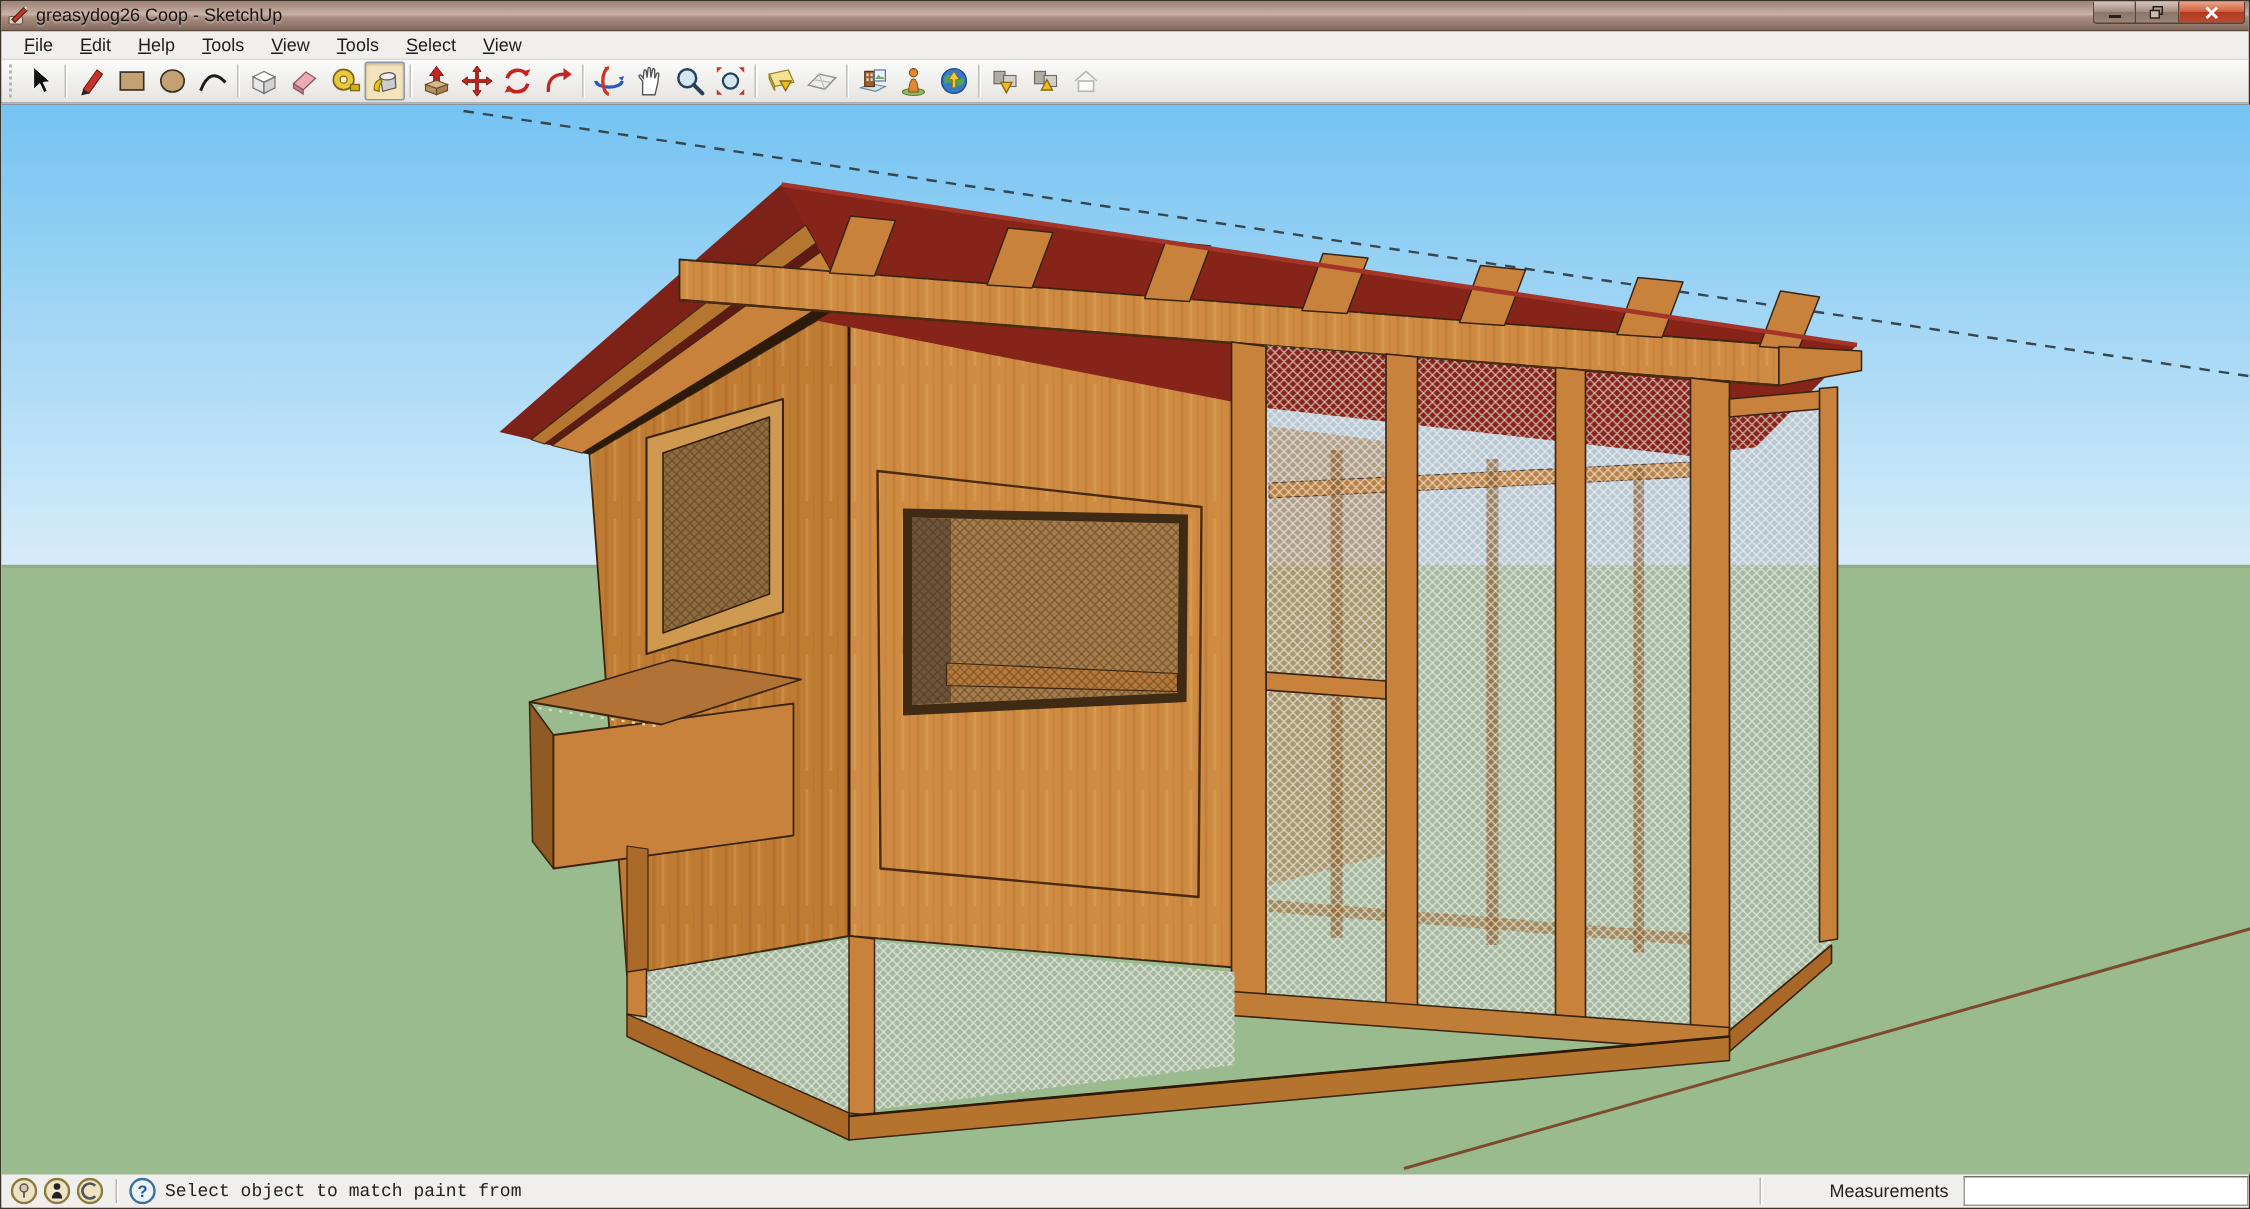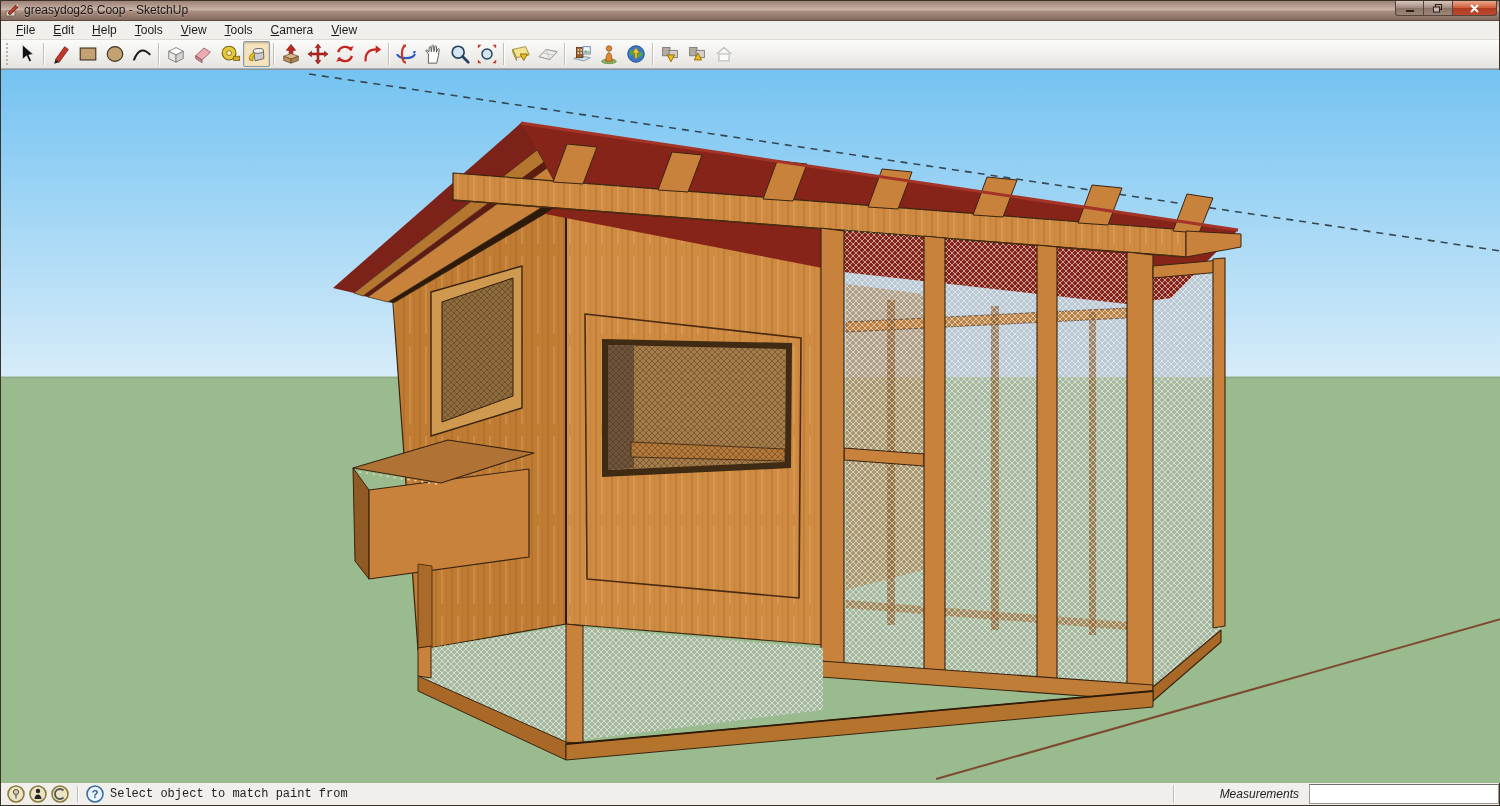--- a/index.html
+++ b/index.html
@@ -42,21 +42,21 @@
   
   .viewport{height:713px;position:relative;border-top:1px solid #8a949a;background:var(--sky-horizon);}
   .viewport svg{display:block;}
   
   .statusbar{height:24px;display:flex;align-items:center;background:var(--chrome);border-top:1px solid #c9c6c0;padding:0 0 0 4px;font-size:12px;color:#222;}
   .sicon{width:18px;height:18px;margin:0 2px;flex:0 0 auto;}
   .ssep{width:1px;height:16px;background:#bdbab4;margin:0 6px;box-shadow:1px 0 0 #fff;}
   .hint{flex:0 0 auto;margin-left:4px;font-family:Liberation Mono, monospace;}
   .spacer{flex:1 1 auto;}
   .meas-sep{width:1px;height:18px;background:#bdbab4;margin-right:46px;box-shadow:1px 0 0 #fff;}
-  .meas-label{margin-right:10px;color:#222;font-style:italic;}
+  .meas-label{margin-right:10px;color:#222;}
   .meas-input{width:190px;height:20px;border:1px solid #9a9a94;border-top-color:#707068;background:#fff;font-size:12px;padding:0 4px;font-family:"Liberation Sans",sans-serif;}
 </style>
 </head>
 <body>
 
 <div class="window">
 
   <div class="titlebar">
     <svg class="app-icon" viewBox="0 0 14 14">
       <rect x="1" y="8" width="9" height="5" rx="1" fill="#d8d2c8" stroke="#6a5a48" stroke-width="0.8"></rect>
@@ -84,21 +84,21 @@
     </div>
   </div>
 
   <div class="menubar">
     <span class="menu-item">File</span>
     <span class="menu-item">Edit</span>
     <span class="menu-item">Help</span>
     <span class="menu-item">Tools</span>
     <span class="menu-item">View</span>
     <span class="menu-item">Tools</span>
-    <span class="menu-item">Camera</span>
+    <span class="menu-item">Select</span>
     <span class="menu-item">View</span>
   </div>
 
   <div class="toolbar">
     <div class="grip"></div>
 
     <div class="tbtn" title="Select">
       <svg width="22" height="22" viewBox="0 0 24 24">
         <path d="M7,2 L7,18 L11.5,14 L14.5,20.5 L17,19.3 L14,13 L19,12.5 Z" fill="#111" stroke="#fff" stroke-width="0.7"></path>
       </svg>

